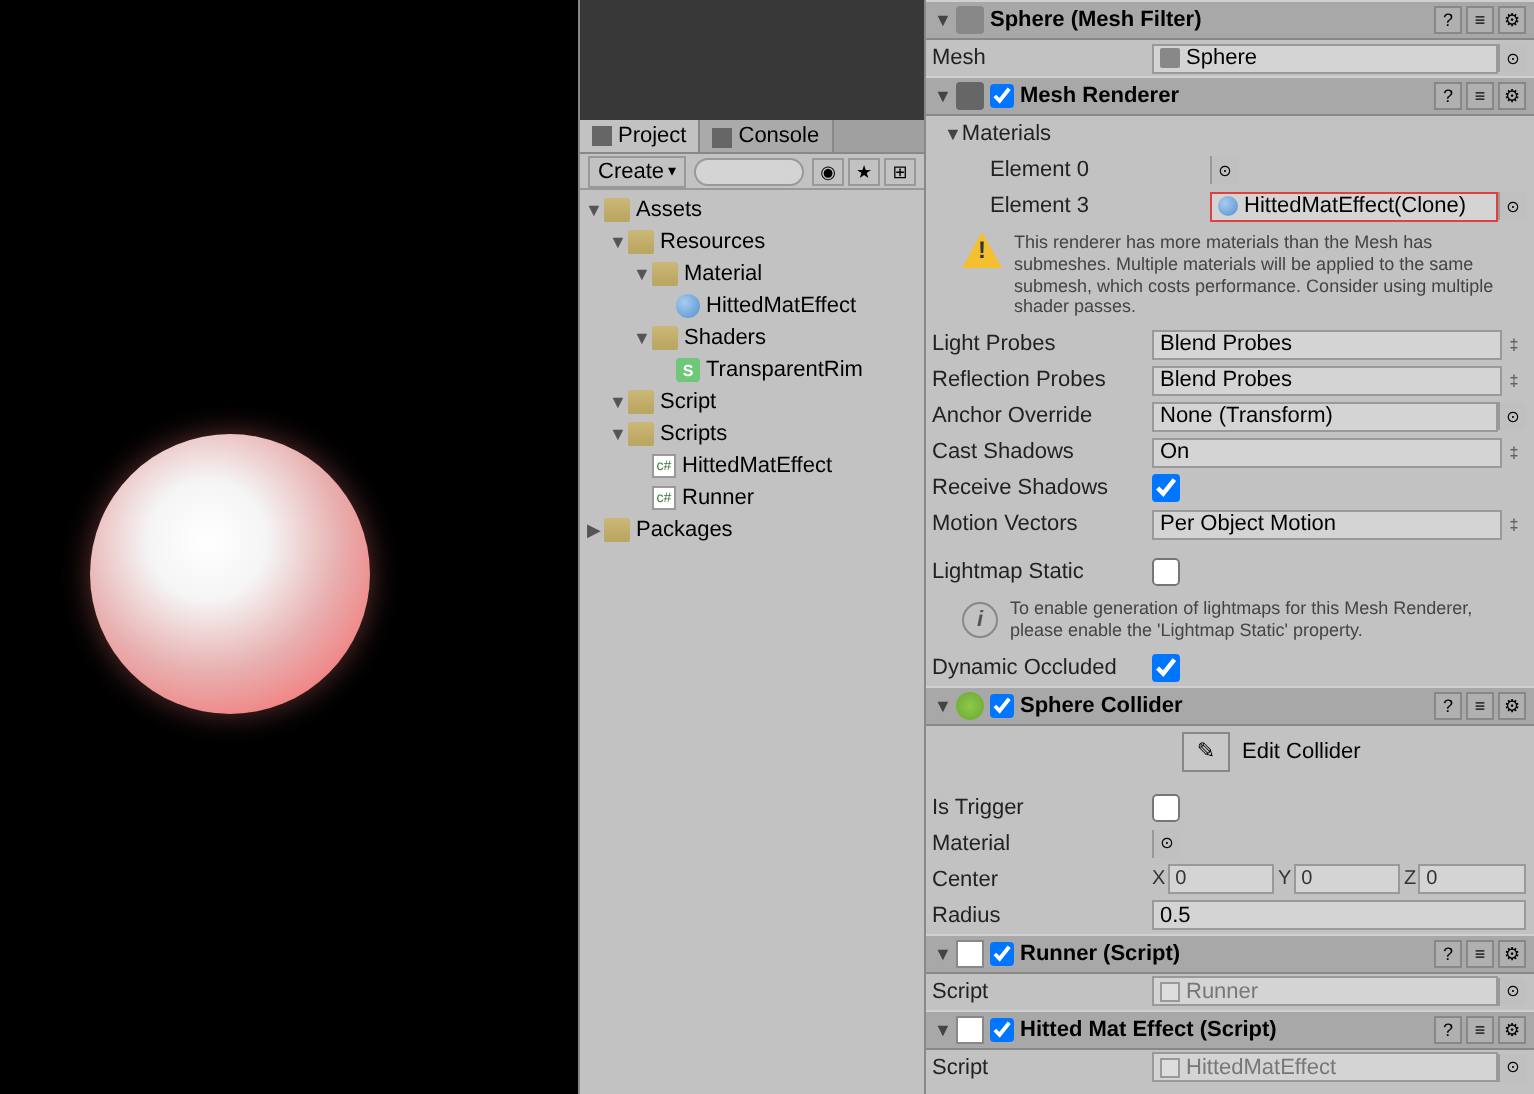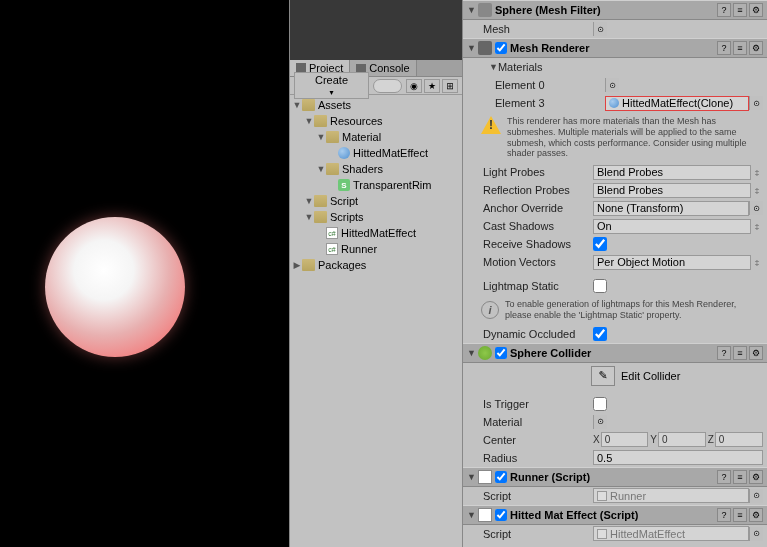--- a/index.html
+++ b/index.html
@@ -5,21 +5,21 @@
 * { margin: 0; padding: 0; box-sizing: border-box; font-family: Arial, sans-serif; font-size: 11px; }
 body { background: #383838; width: 767px; height: 547px; overflow: hidden; display: flex; }
 .viewport { width: 289px; height: 547px; background: #000; position: relative; }
 .sphere { position: absolute; left: 45px; top: 217px; width: 140px; height: 140px; border-radius: 50%; background: radial-gradient(circle at 42% 38%, #fff 0%, #f5f5f5 25%, #e8b0b0 55%, #f08888 75%, #ee7777 90%); box-shadow: 0 0 15px rgba(240,120,120,0.4); }
 .proj-panel { width: 173px; background: #c2c2c2; border-left: 1px solid #888; display: flex; flex-direction: column; }
 .panel-tabs { height: 17px; background: #a0a0a0; display: flex; border-bottom: 1px solid #888; }
 .tab { padding: 2px 6px; background: #c2c2c2; border-right: 1px solid #888; display: flex; align-items: center; gap: 3px; cursor: pointer; }
 .tab.inactive { background: #aaa; align-items: flex-end; }
 .tab-icon { width: 10px; height: 10px; background: #666; display: inline-block; }
 .toolbar { height: 18px; background: #c2c2c2; display: flex; align-items: center; padding: 0 4px; gap: 2px; border-bottom: 1px solid #999; }
-.create-btn { background: #c2c2c2; border: 1px solid #999; padding: 1px 20px; display: flex; align-items: center; gap: 2px; font-size: 10px; cursor: pointer; flex-direction: column; }
+.create-btn { background: #c2c2c2; border: 1px solid #999; padding: 1px 4px; display: flex; align-items: center; gap: 2px; font-size: 10px; cursor: pointer; }
 .search-area { flex: 1; background: #d4d4d4; border: 1px solid #999; border-radius: 8px; height: 14px; margin: 0 2px; }
 .mini-btn { width: 16px; height: 14px; background: #c2c2c2; border: 1px solid #999; display: flex; align-items: center; justify-content: center; cursor: pointer; font-size: 9px; }
 .tree { padding: 2px 0; }
 .tree-row { display: flex; align-items: center; padding: 1px 2px; height: 16px; cursor: pointer; }
 .foldout { width: 10px; text-align: center; color: #555; font-size: 9px; }
 .folder-icon, .file-icon { width: 13px; height: 12px; margin-right: 3px; display: inline-block; }
 .folder-icon { background: linear-gradient(#cbb878, #b8a560); border-radius: 1px; }
 .mat-icon { width: 12px; height: 12px; border-radius: 50%; background: radial-gradient(circle at 35% 35%, #a8ccee, #5090d0); margin-right: 3px; }
 .shader-icon { width: 12px; height: 12px; background: #6ec878; border-radius: 2px; margin-right: 3px; display: inline-flex; align-items: center; justify-content: center; color: #fff; font-size: 8px; font-weight: bold; }
 .unity-icon { width: 12px; height: 12px; background: #333; margin-right: 3px; }
@@ -29,21 +29,21 @@
 .comp-header .fold { width: 8px; font-size: 9px; color: #444; cursor: pointer; }
 .comp-header .cicon { width: 14px; height: 14px; display: inline-block; }
 .cicon.mesh { background: #888; border-radius: 2px; }
 .cicon.renderer { background: #666; border-radius: 2px; }
 .cicon.collider { background: radial-gradient(#8ec84a, #6aa830); border-radius: 50%; }
 .cicon.script { background: #fff; border: 1px solid #888; }
 .comp-header input[type=checkbox] { width: 12px; height: 12px; }
 .comp-header .title { font-weight: bold; flex: 1; }
 .comp-header .end-icons { display: flex; gap: 2px; }
 .end-btn { width: 14px; height: 14px; background: #b0b0b0; border: 1px solid #888; font-size: 9px; display: flex; align-items: center; justify-content: center; cursor: pointer; }
-.prop-row { display: flex; align-items: center; padding: 1px 4px 1px 20px; height: 18px; }
+.prop-row { display: flex; align-items: center; padding: 1px 4px 1px 3px; height: 18px; }
 .prop-row.indent { padding-left: 32px; }
 .prop-label { width: 110px; color: #222; }
 .prop-field { flex: 1; background: #d4d4d4; border: 1px solid #999; padding: 1px 3px; height: 15px; display: flex; align-items: center; }
 .prop-field.obj { display: flex; align-items: center; gap: 3px; }
 .obj-dot { width: 10px; height: 10px; border-radius: 50%; background: radial-gradient(circle at 35% 35%, #a8ccee, #5090d0); }
 .obj-pick { width: 14px; height: 14px; background: #c0c0c0; border-left: 1px solid #999; display: flex; align-items: center; justify-content: center; font-size: 8px; cursor: pointer; }
 .highlight { border: 1px solid #e04040 !important; text-align: right; }
 .dropdown-end { width: 12px; text-align: center; font-size: 8px; color: #555; }
 .warning-box { display: flex; gap: 6px; padding: 4px 6px 4px 18px; background: #c2c2c2; }
 .warn-icon { width: 20px; height: 18px; background: #f5c030; clip-path: polygon(50% 0, 100% 100%, 0 100%); display: flex; align-items: center; justify-content: center; font-weight: bold; font-size: 12px; color: #333; flex-shrink: 0; }
@@ -150,20 +150,24 @@
     <span class="cicon mesh"></span>
     <span class="title">Sphere (Mesh Filter)</span>
     <div class="end-icons">
         <div class="end-btn">?</div>
         <div class="end-btn">≡</div>
         <div class="end-btn">⚙</div>
       </div>
   </div>
   <div class="prop-row">
     <span class="prop-label">Mesh</span>
+    <div class="prop-field obj">
+        <span style="width:10px;height:10px;background:#888;border-radius:1px"></span>
+        <span>Sphere</span>
+      </div>
     <div class="obj-pick">⊙</div>
   </div>
 
   <div class="comp-header">
     <span class="fold">▼</span>
     <span class="cicon renderer"></span>
     <input type="checkbox" checked="" style="">
     <span class="title">Mesh Renderer</span>
     <div class="end-icons">
         <div class="end-btn">?</div>

